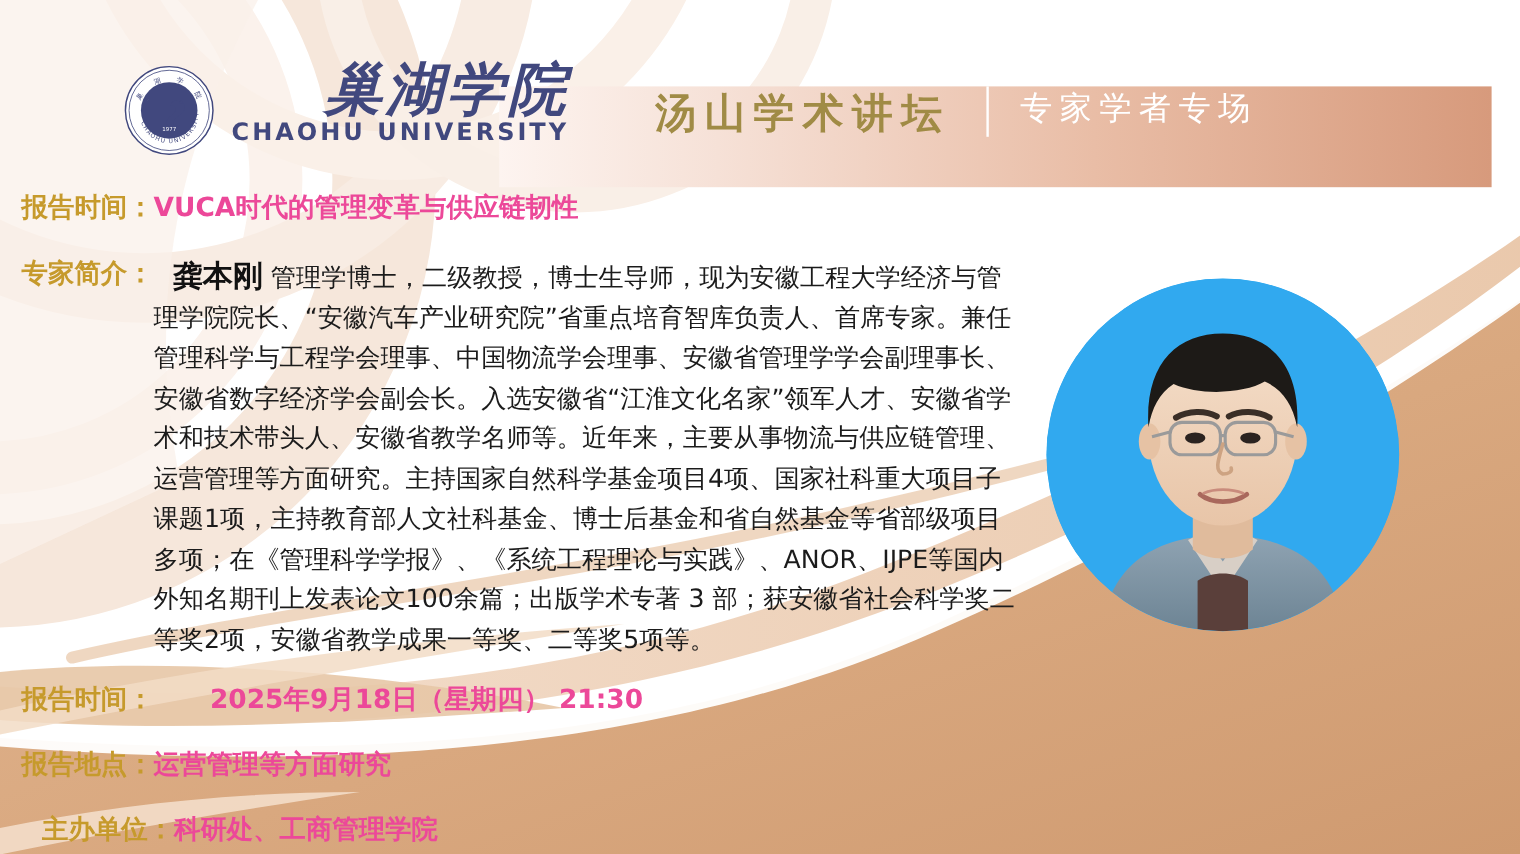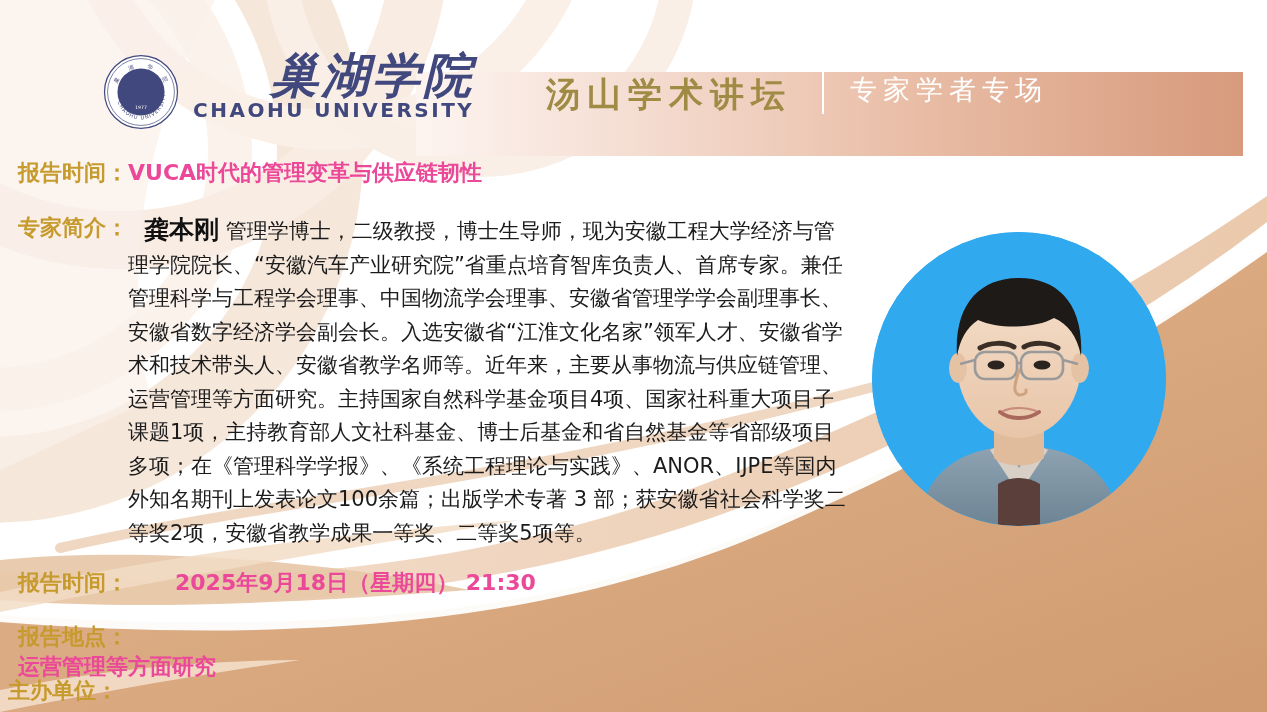--- a/index.html
+++ b/index.html
@@ -86,22 +86,22 @@
   }
   .bio-text{
     color:#1b1b1b;
     font-family:"DejaVu Sans","Liberation Sans",sans-serif;
     font-size:21px;line-height:33.5px;text-align:justify;
     text-justify:inter-character;
   }
 
   
   .row-time{left:18px;top:568px;gap:47px;}
-  .row-place{left:18px;top:622px;flex-direction:column;}
-  .row-host{left:8px;top:676px;}
+  .row-place{left:18px;top:622px;}
+  .row-host{left:35px;top:676px;}
 
   
   .portrait{
     position:absolute;left:872px;top:232px;width:294px;height:294px;z-index:5;
     border-radius:50%;overflow:hidden;background:#31a9ef;
   }
   .portrait svg{display:block;width:294px;height:294px;}
 </style>
 </head>
 <body>
@@ -213,20 +213,21 @@
       <span class="value-strong">2025年9月18日（星期四） 21:30</span>
     </div>
 
     <div class="row row-place">
       <span class="label">报告地点：</span>
       <span class="value-strong">运营管理等方面研究</span>
     </div>
 
     <div class="row row-host">
       <span class="label">主办单位：</span>
+      <span class="value-strong">科研处、工商管理学院</span>
     </div>
   </div>
 
   <div class="portrait">
     <svg viewBox="0 0 294 294" xmlns="http://www.w3.org/2000/svg">
       <defs>
         <clipPath id="pclip">
             <circle cx="147" cy="147" r="147"></circle>
           </clipPath>
         <linearGradient id="skin" x1="0" y1="0" x2="0" y2="1">

